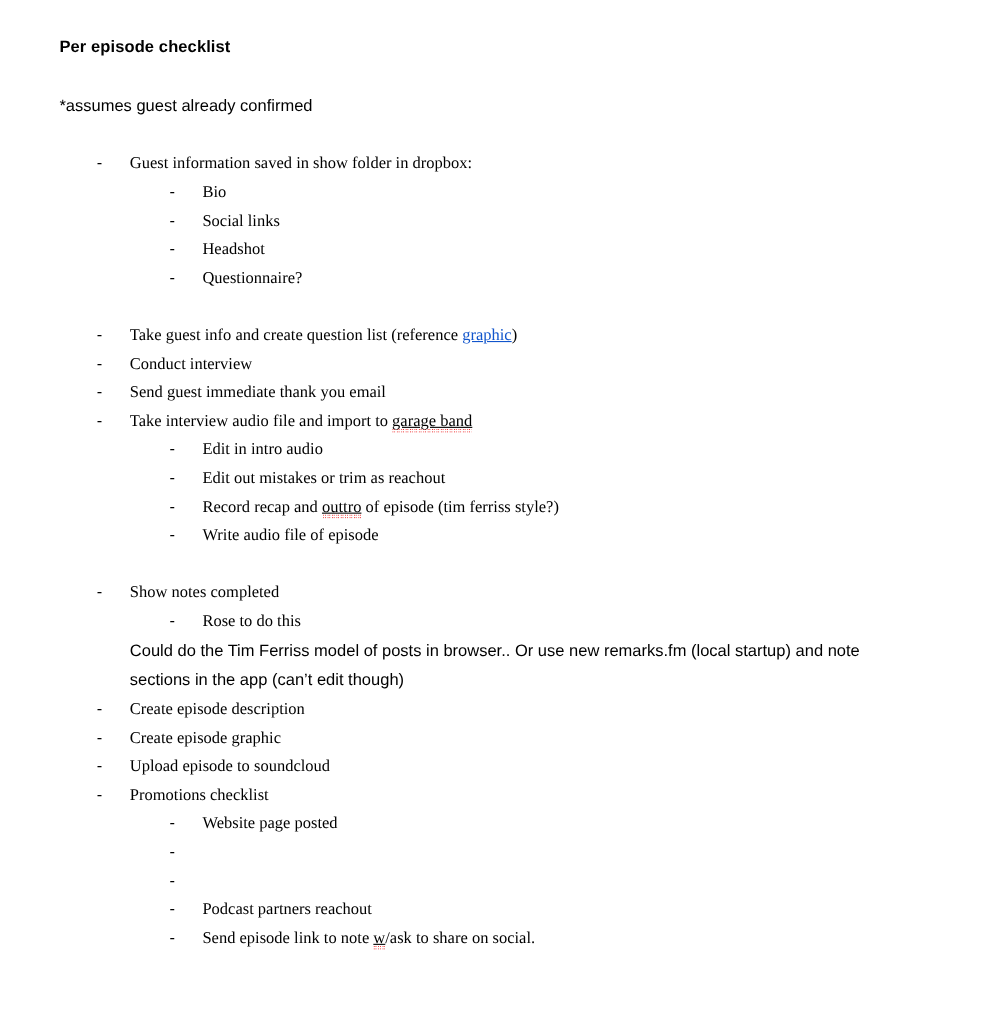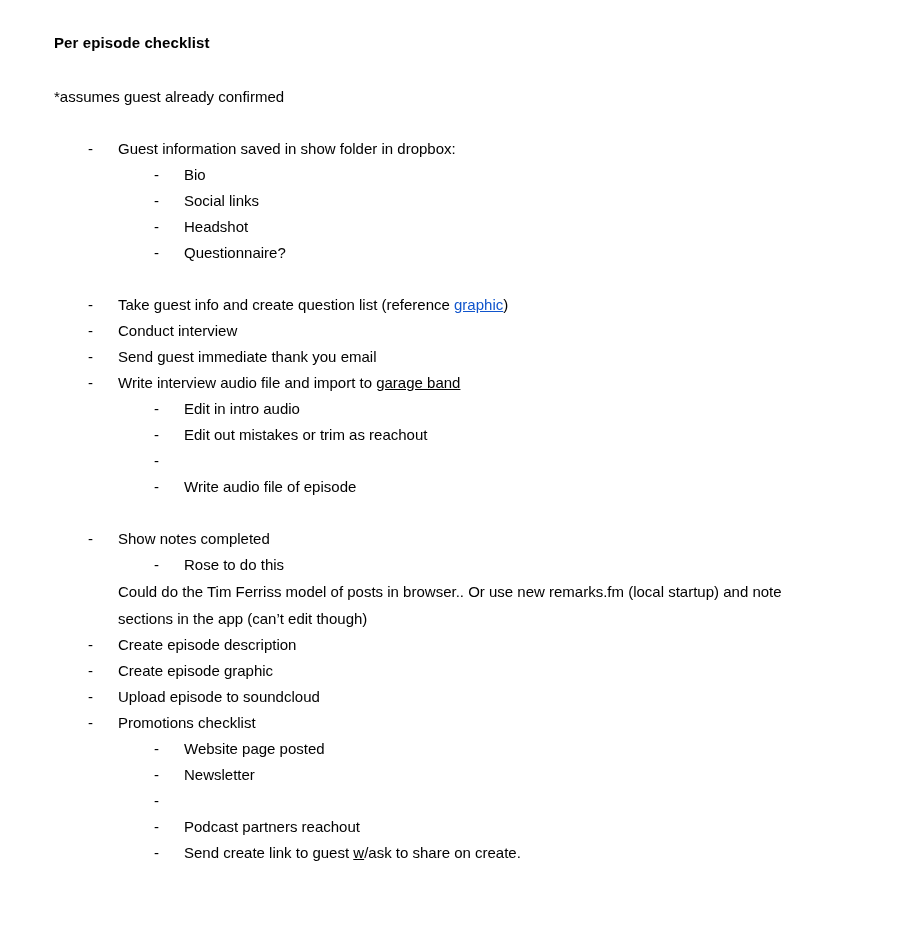--- a/index.html
+++ b/index.html
@@ -56,20 +56,21 @@
     line-height: 26px;
   }
 
   .row .dash {
     flex: 0 0 auto;
     text-align: left;
   }
   .row .txt {
     flex: 1 1 auto;
     min-width: 0;
+    font-family: Liberation Serif, serif;
   }
 
   
   .lvl1 .dash { width: 30px; margin-left: 34px; }
   
   .lvl2 .dash { width: 30px; margin-left: 100px; }
 
   
   .cont {
     font-size: 15px;
@@ -135,32 +136,33 @@
         <div class="row lvl1">
           <span class="dash">-</span>
           <span class="txt">Conduct interview</span>
         </div>
         <div class="row lvl1">
           <span class="dash">-</span>
           <span class="txt">Send guest immediate thank you email</span>
         </div>
         <div class="row lvl1">
           <span class="dash">-</span>
-          <span class="txt"><span>Write interview audio file and import to </span><span class="spell">garage band</span></span>
+          <span class="txt"><span>Take interview audio file and import to </span><span class="spell">garage band</span></span>
         </div>
         <div class="row lvl2">
           <span class="dash">-</span>
           <span class="txt">Edit in intro audio</span>
         </div>
         <div class="row lvl2">
           <span class="dash">-</span>
           <span class="txt">Edit out mistakes or trim as reachout</span>
         </div>
         <div class="row lvl2">
           <span class="dash">-</span>
+          <span class="txt"><span>Record recap and </span><span class="spell">outtro</span><span> of episode (tim ferriss style?)</span></span>
         </div>
         <div class="row lvl2">
           <span class="dash">-</span>
           <span class="txt">Write audio file of episode</span>
         </div>
       </div>
       <div class="block spaced">
         <div class="row lvl1">
           <span class="dash">-</span>
           <span class="txt">Show notes completed</span>
@@ -185,29 +187,28 @@
         <div class="row lvl1">
           <span class="dash">-</span>
           <span class="txt">Promotions checklist</span>
         </div>
         <div class="row lvl2">
           <span class="dash">-</span>
           <span class="txt">Website page posted</span>
         </div>
         <div class="row lvl2">
           <span class="dash">-</span>
-          <span class="txt">Newsletter</span>
         </div>
         <div class="row lvl2">
           <span class="dash">-</span>
         </div>
         <div class="row lvl2">
           <span class="dash">-</span>
           <span class="txt">Podcast partners reachout</span>
         </div>
         <div class="row lvl2">
           <span class="dash">-</span>
-          <span class="txt"><span>Send create link to guest </span><span class="spell">w</span><span>/ask to share on create.</span></span>
+          <span class="txt"><span>Send episode link to note </span><span class="spell">w</span><span>/ask to share on social.</span></span>
         </div>
       </div>
     </div>
 
 </div>
 
 </body></html>

